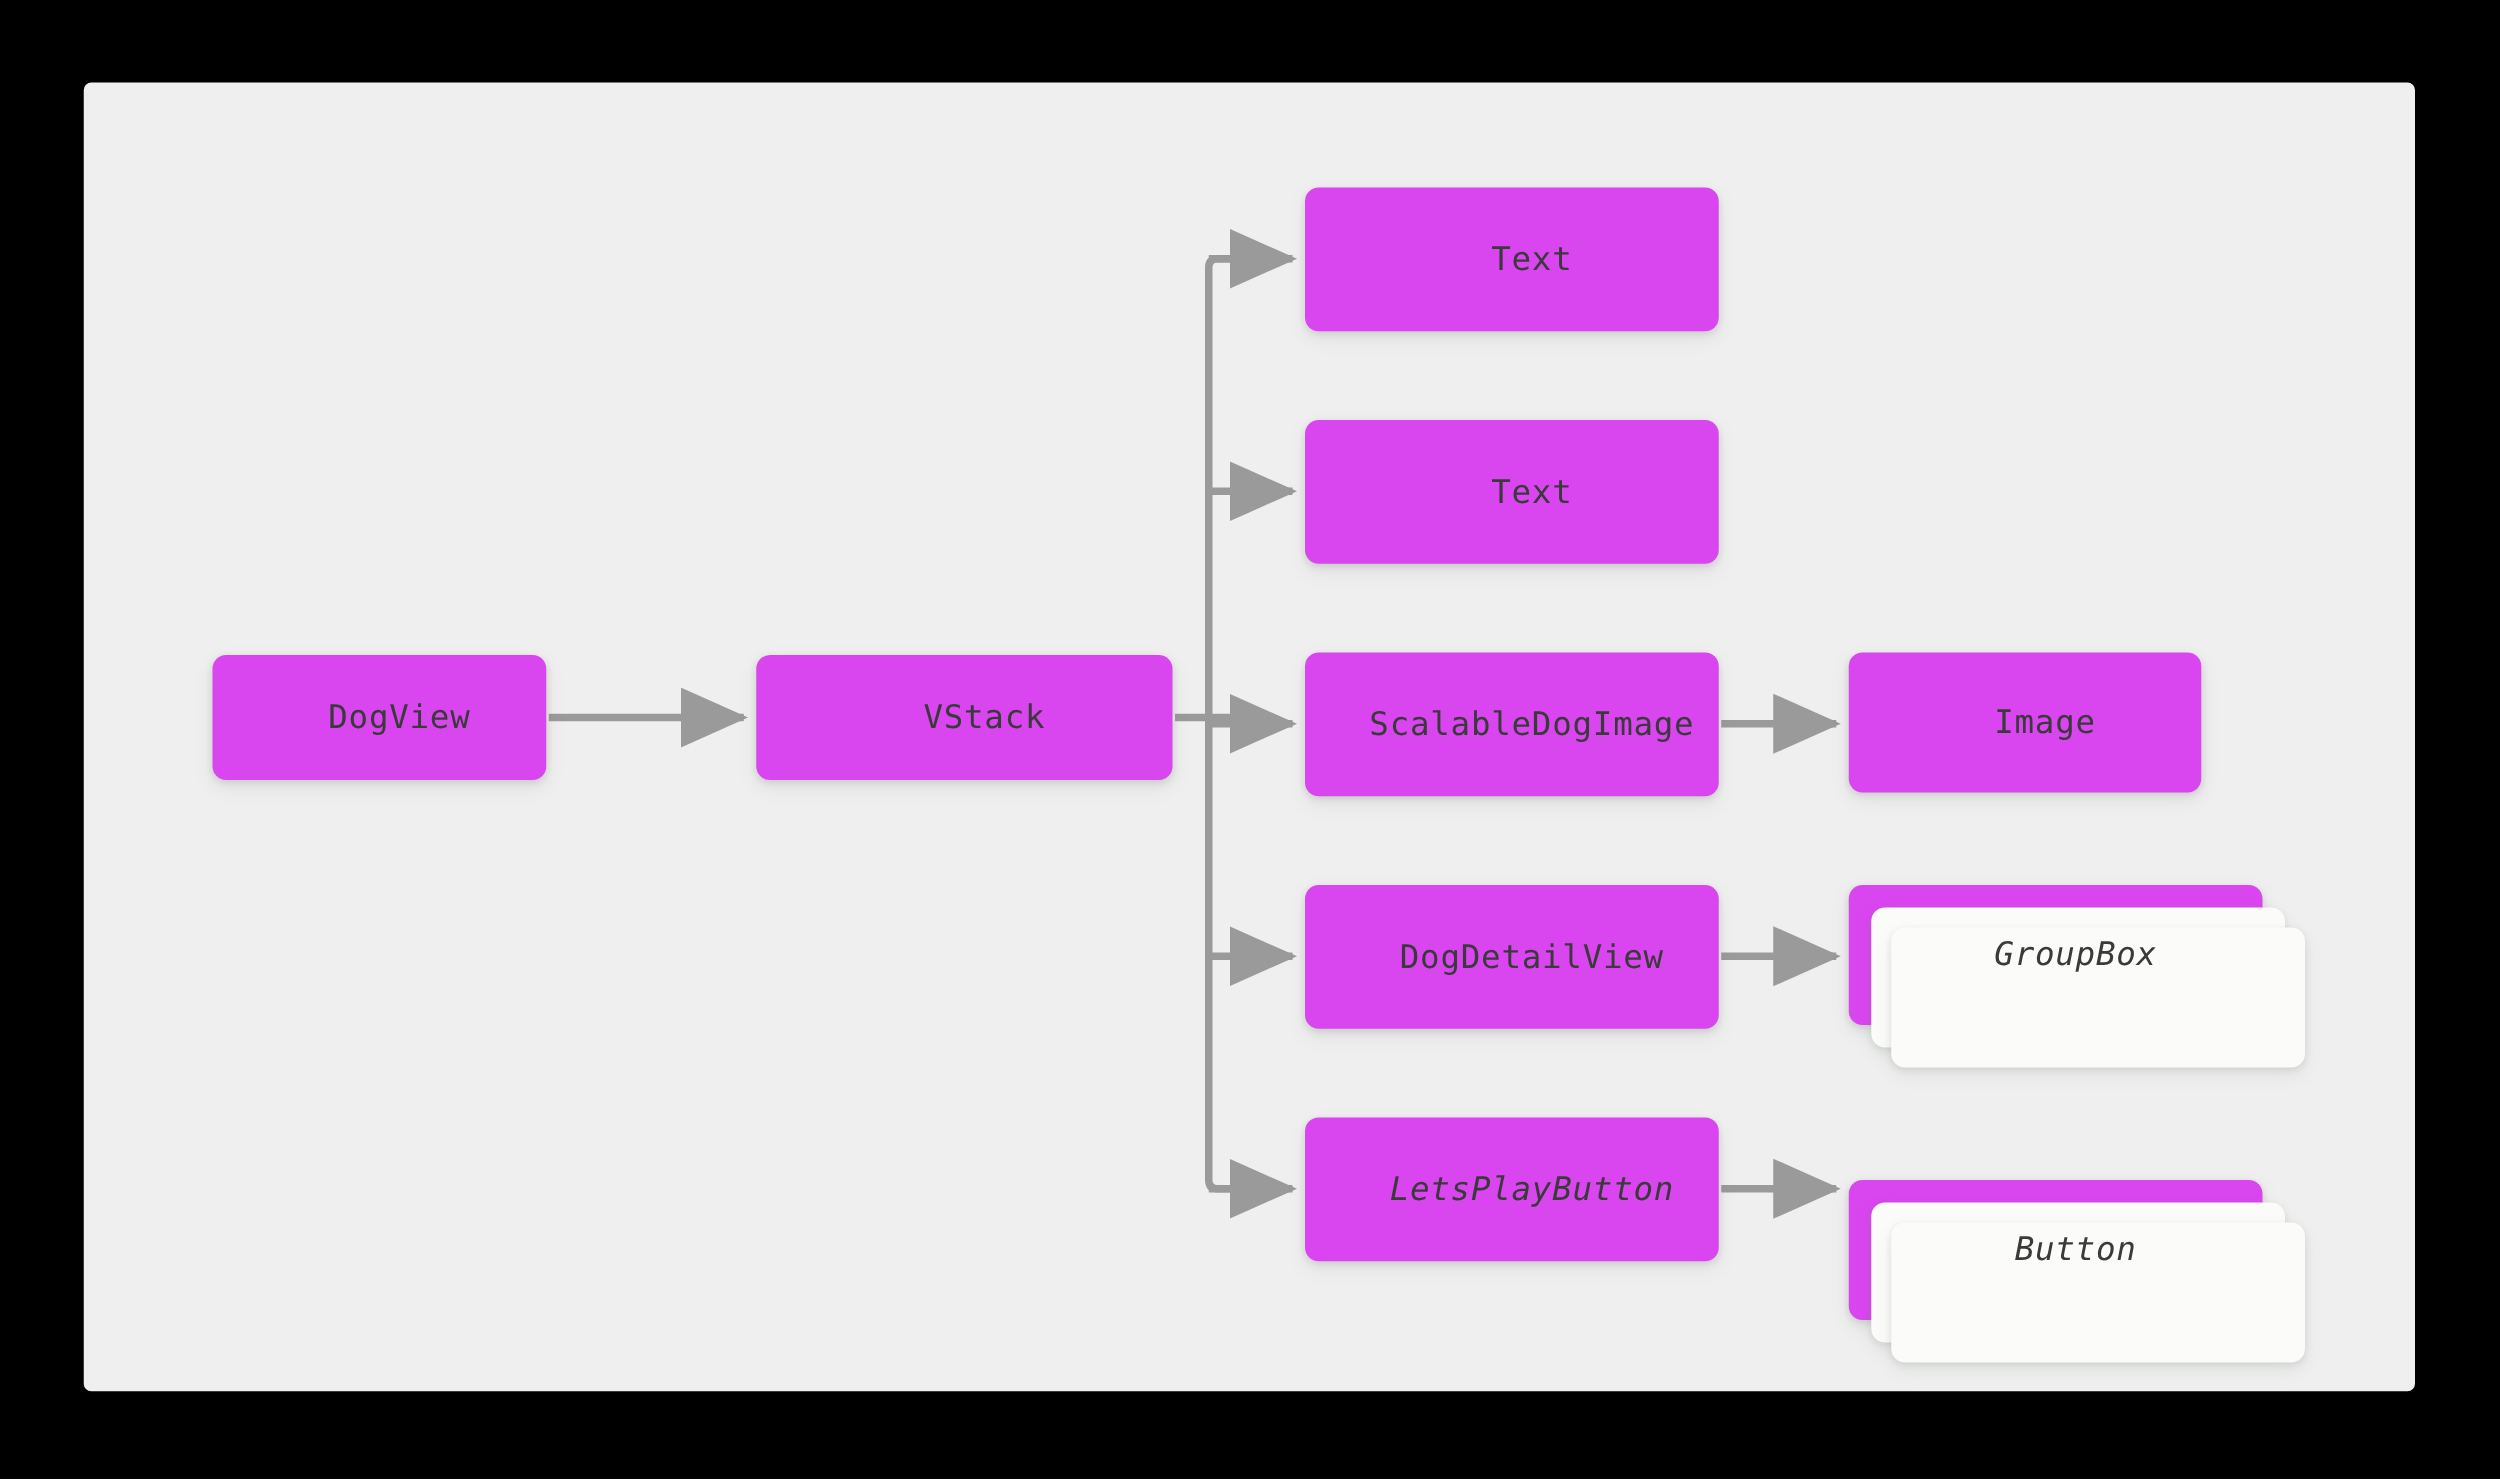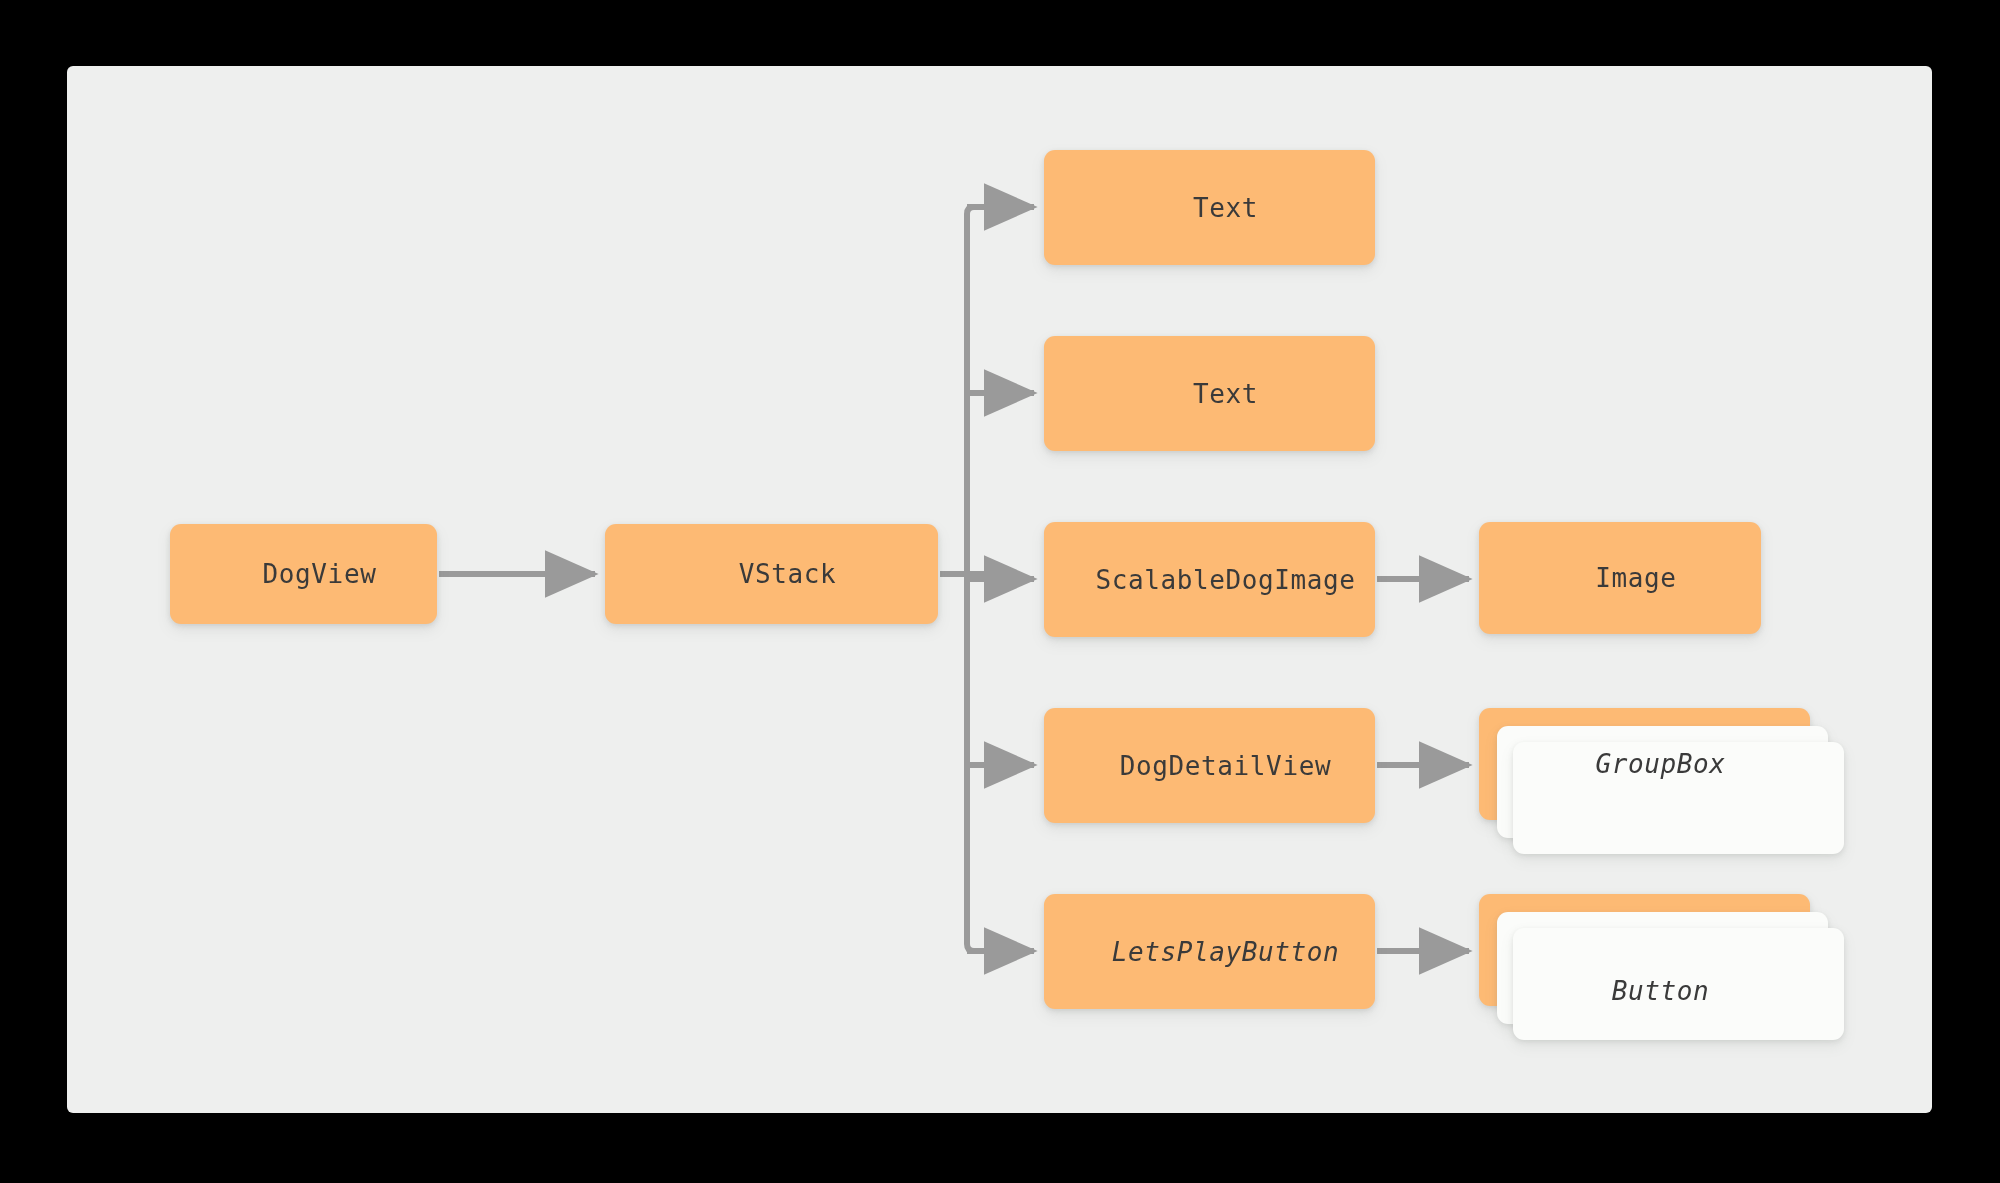--- a/index.html
+++ b/index.html
@@ -25,21 +25,21 @@
   }
   
   #wires {
     position:absolute; left:0; top:0;
     width:1865px; height:1047px;
     pointer-events:none;
   }
   
   .node {
     position:absolute;
-    background:#fdba74;
+    background:#d946ef;
     border-radius:11px;
     box-shadow:0 2px 5px rgba(120,125,120,0.20),
                0 6px 14px rgba(120,125,120,0.13);
     display:flex;
     align-items:center;
     justify-content:center;
     padding-left:32px;
   }
   .node .label {
     font-family:"DejaVu Sans Mono", monospace;
@@ -148,18 +148,18 @@
     </div>
 
     <div class="node" style="left:1412px; top:456px; width:282px; height:112px;">
       <span class="label">Image</span>
     </div>
 
     <div class="node stacked" style="left:1412px; top:642px; width:331px; height:112px;">
       <span class="label">GroupBox</span>
     </div>
 
-    <div class="node stacked" style="left:1412px; top:828px; width:331px; height:112px;align-items:flex-end;">
+    <div class="node stacked" style="left:1412px; top:878px; width:331px; height:112px;">
       <span class="label">Button</span>
     </div>
 
   </div>
 </div>
 
 </body></html>

